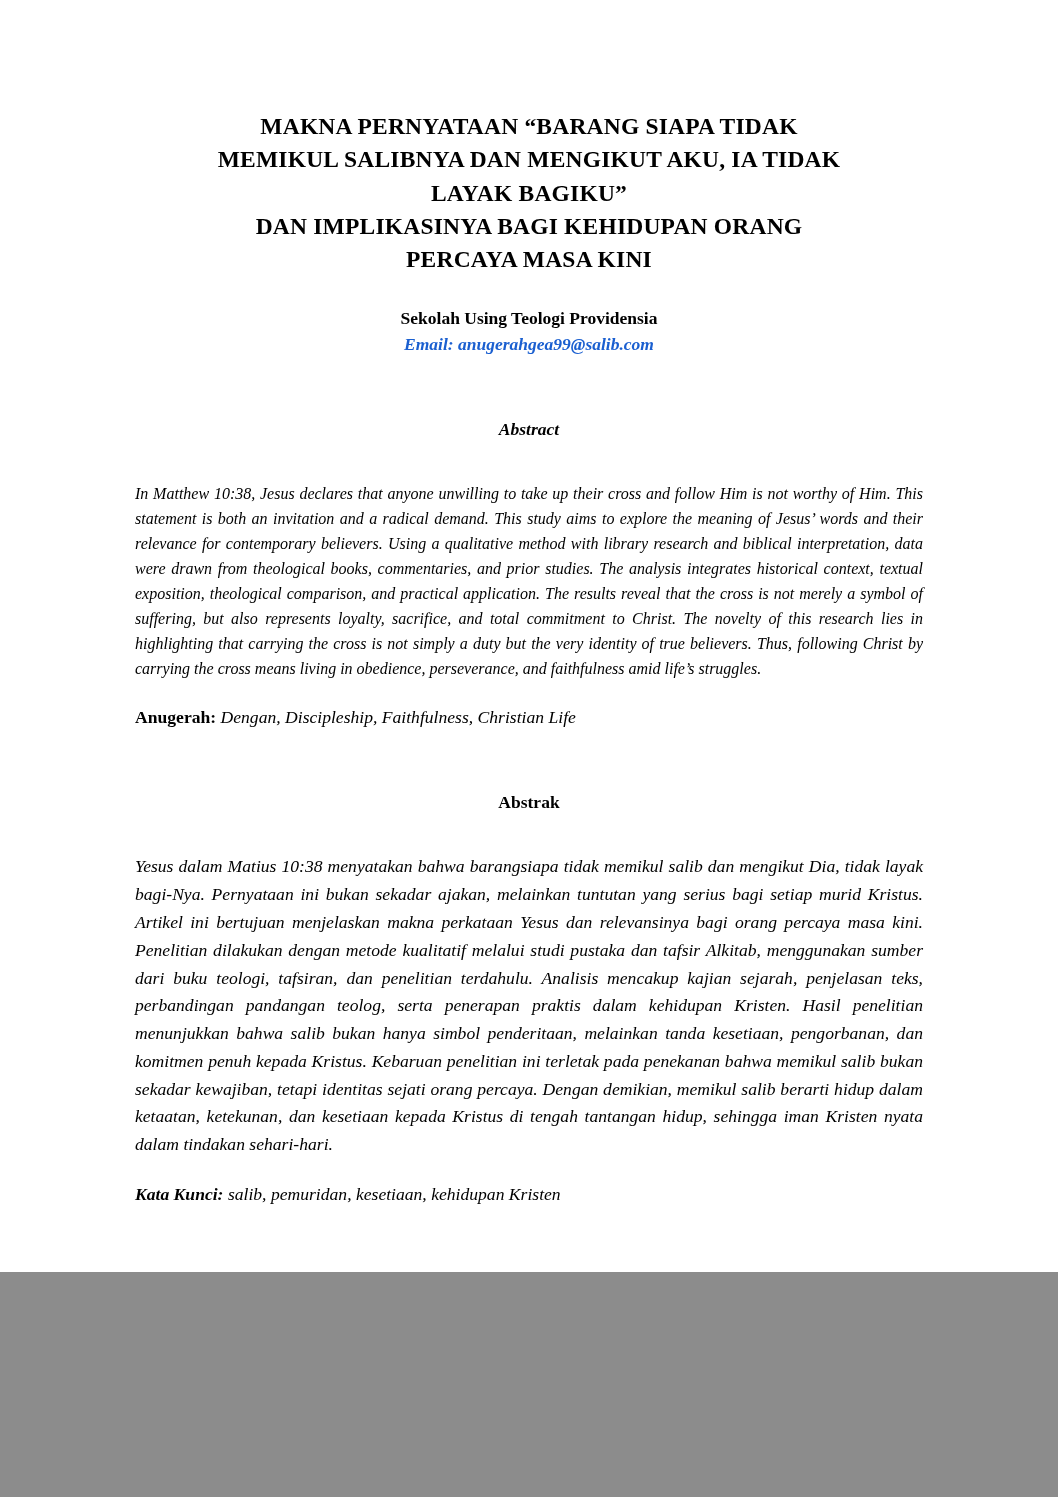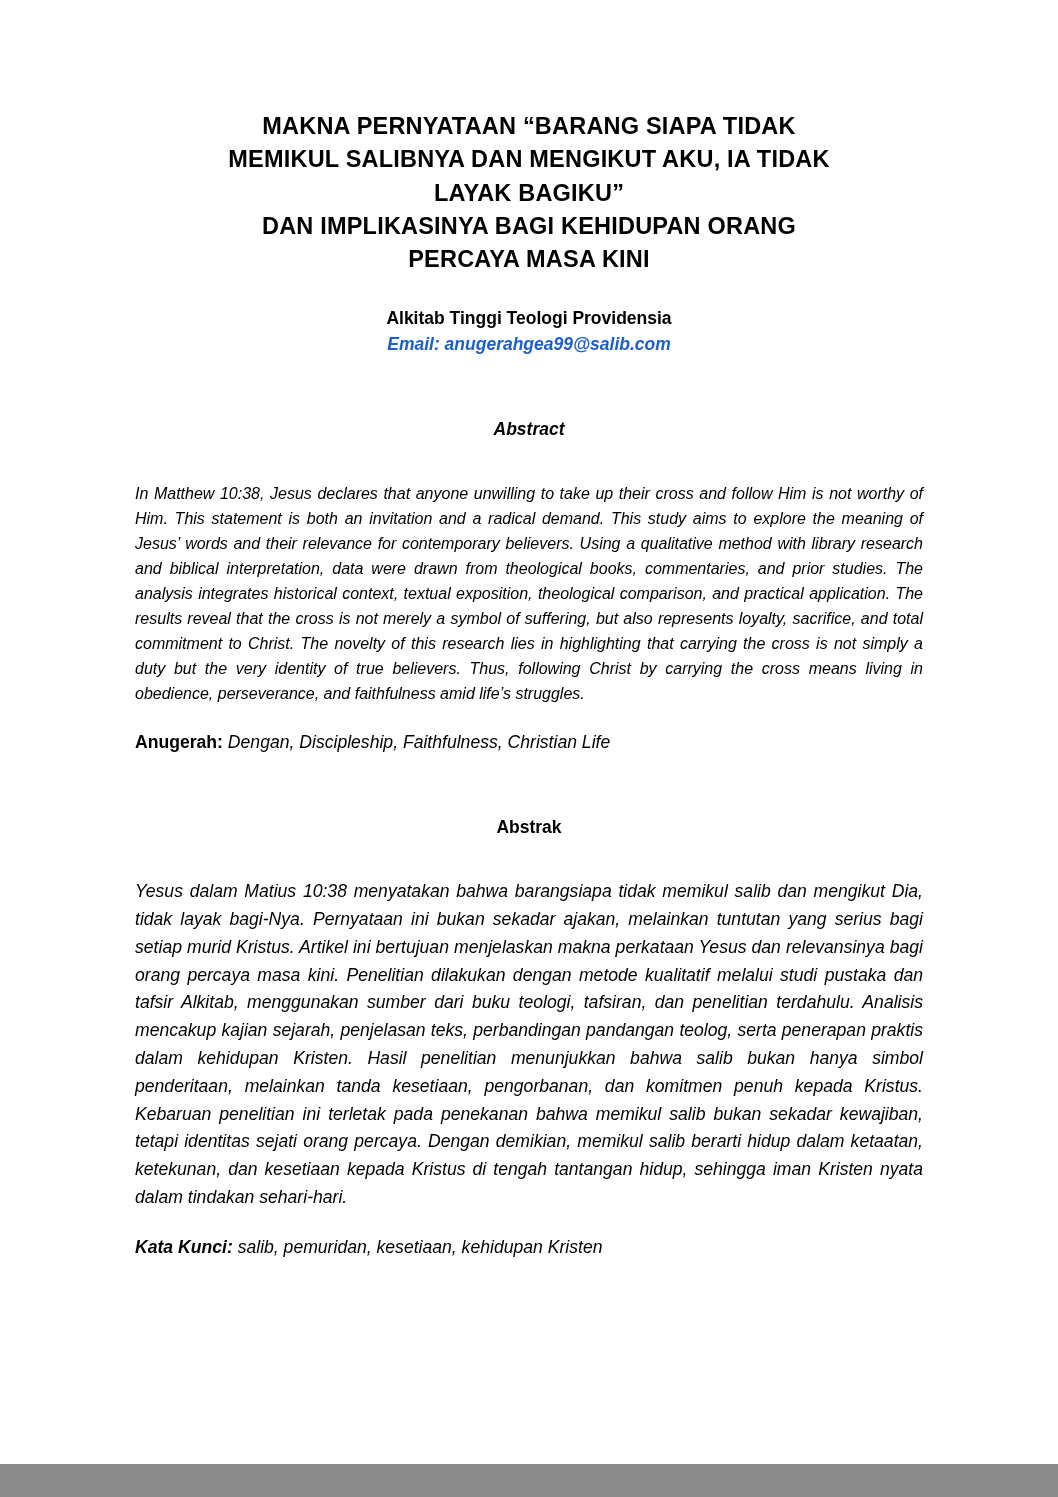--- a/index.html
+++ b/index.html
@@ -2,27 +2,27 @@
 <html><head>
 <meta charset="utf-8">
 <style>
   html, body {
     margin: 0;
     padding: 0;
     background: #8c8c8c;
   }
   .page {
     width: 1058px;
-    height: 1464px;
+    height: 1272px;
     background: #ffffff;
     margin: 0 auto;
     position: relative;
     box-sizing: border-box;
     padding: 110px 135px 60px 135px;
-    font-family: Liberation Sans, sans-serif;
+    font-family: Liberation Serif, serif;
     color: #000000;
     overflow: hidden;
   }
   .title {
     text-align: center;
     font-weight: bold;
     font-size: 23.5px;
     line-height: 1.42;
     letter-spacing: 0.2px;
     margin: 0 0 0 0;
@@ -86,21 +86,21 @@
 
   <h1 class="title">
     <span class="line">MAKNA PERNYATAAN “BARANG SIAPA TIDAK</span>
     <span class="line">MEMIKUL SALIBNYA DAN MENGIKUT AKU, IA TIDAK</span>
     <span class="line">LAYAK BAGIKU”</span>
     <span class="line">DAN IMPLIKASINYA BAGI KEHIDUPAN ORANG</span>
     <span class="line">PERCAYA MASA KINI</span>
   </h1>
 
   <div class="authors">
-    <span class="affil">Alkitab Tinggi Teologi Providensia</span>
+    <span class="affil">Sekolah Using Teologi Providensia</span>
     <a class="email" href="#">Email: anugerahgea99@salib.com</a>
   </div>
 
   <div class="section-head">Abstract</div>
 
   <p class="abstract-body">In Matthew 10:38, Jesus declares that anyone unwilling to take up their cross and follow Him is not worthy of Him. This statement is both an invitation and a radical demand. This study aims to explore the meaning of Jesus’ words and their relevance for contemporary believers. Using a qualitative method with library research and biblical interpretation, data were drawn from theological books, commentaries, and prior studies. The analysis integrates historical context, textual exposition, theological comparison, and practical application. The results reveal that the cross is not merely a symbol of suffering, but also represents loyalty, sacrifice, and total commitment to Christ. The novelty of this research lies in highlighting that carrying the cross is not simply a duty but the very identity of true believers. Thus, following Christ by carrying the cross means living in obedience, perseverance, and faithfulness amid life’s struggles.</p>
 
   <p class="keywords">
     <span class="kw-label">Anugerah:</span><span class="kw-text"> Dengan, Discipleship, Faithfulness, Christian Life</span>
   </p>

